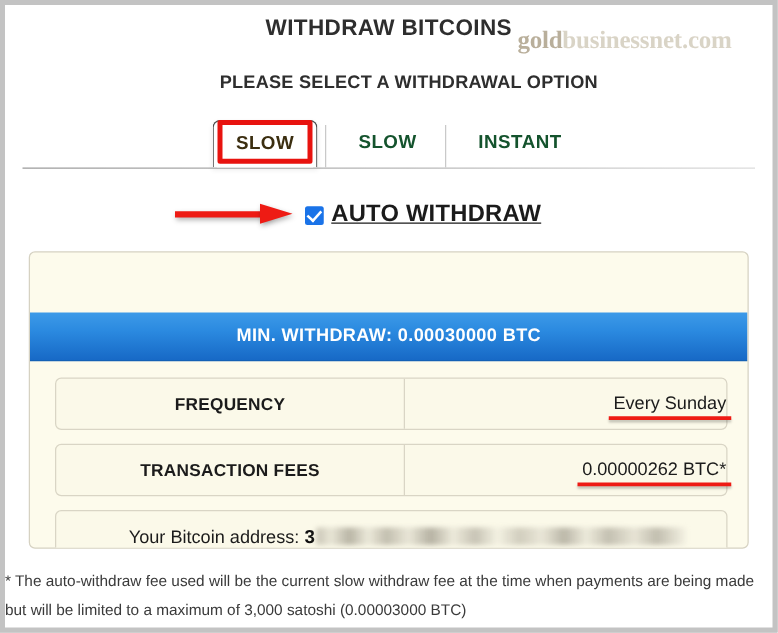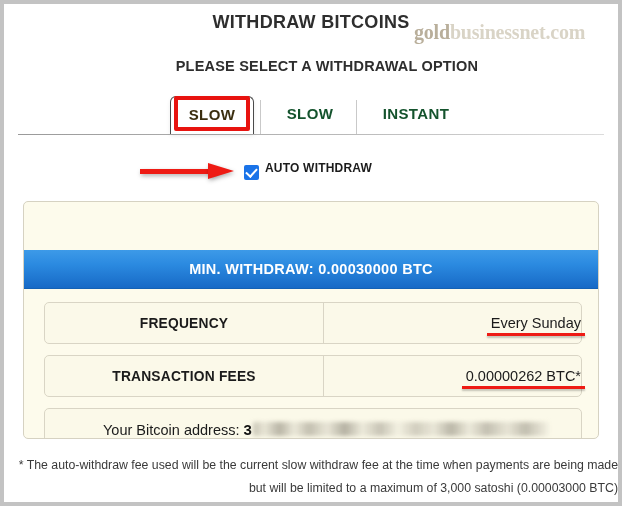--- a/index.html
+++ b/index.html
@@ -155,25 +155,26 @@
     width: 5px;
     height: 9px;
     border: solid #ffffff;
     border-width: 0 2px 2px 0;
     transform: rotate(42deg);
   }
   .cb-label {
     position: absolute;
     left: 261px;
     top: 0;
-    font-size: 12px;
+    font-size: 19px;
     font-weight: bold;
     color: #1b1b1b;
     letter-spacing: 0.2px;
     white-space: nowrap;
+    text-decoration: underline;
   }
 
   
   .arrow {
     position: absolute;
     left: 136px;
     top: 160px;
     width: 100px;
     height: 16px;
   }
@@ -327,21 +328,21 @@
         rgba(225,222,210,0.22) 100%);
     filter: blur(2.1px);
   }
 
   
   .footnote {
     position: absolute;
     left: 0;
     top: 450px;
     width: 614px;
-    text-align: right;
+    text-align: left;
     font-size: 12.3px;
     color: #3a3a3a;
     line-height: 23px;
   }
   .footnote .ln { display: block; }
 </style>
 </head>
 <body>
 
 <div id="page">

